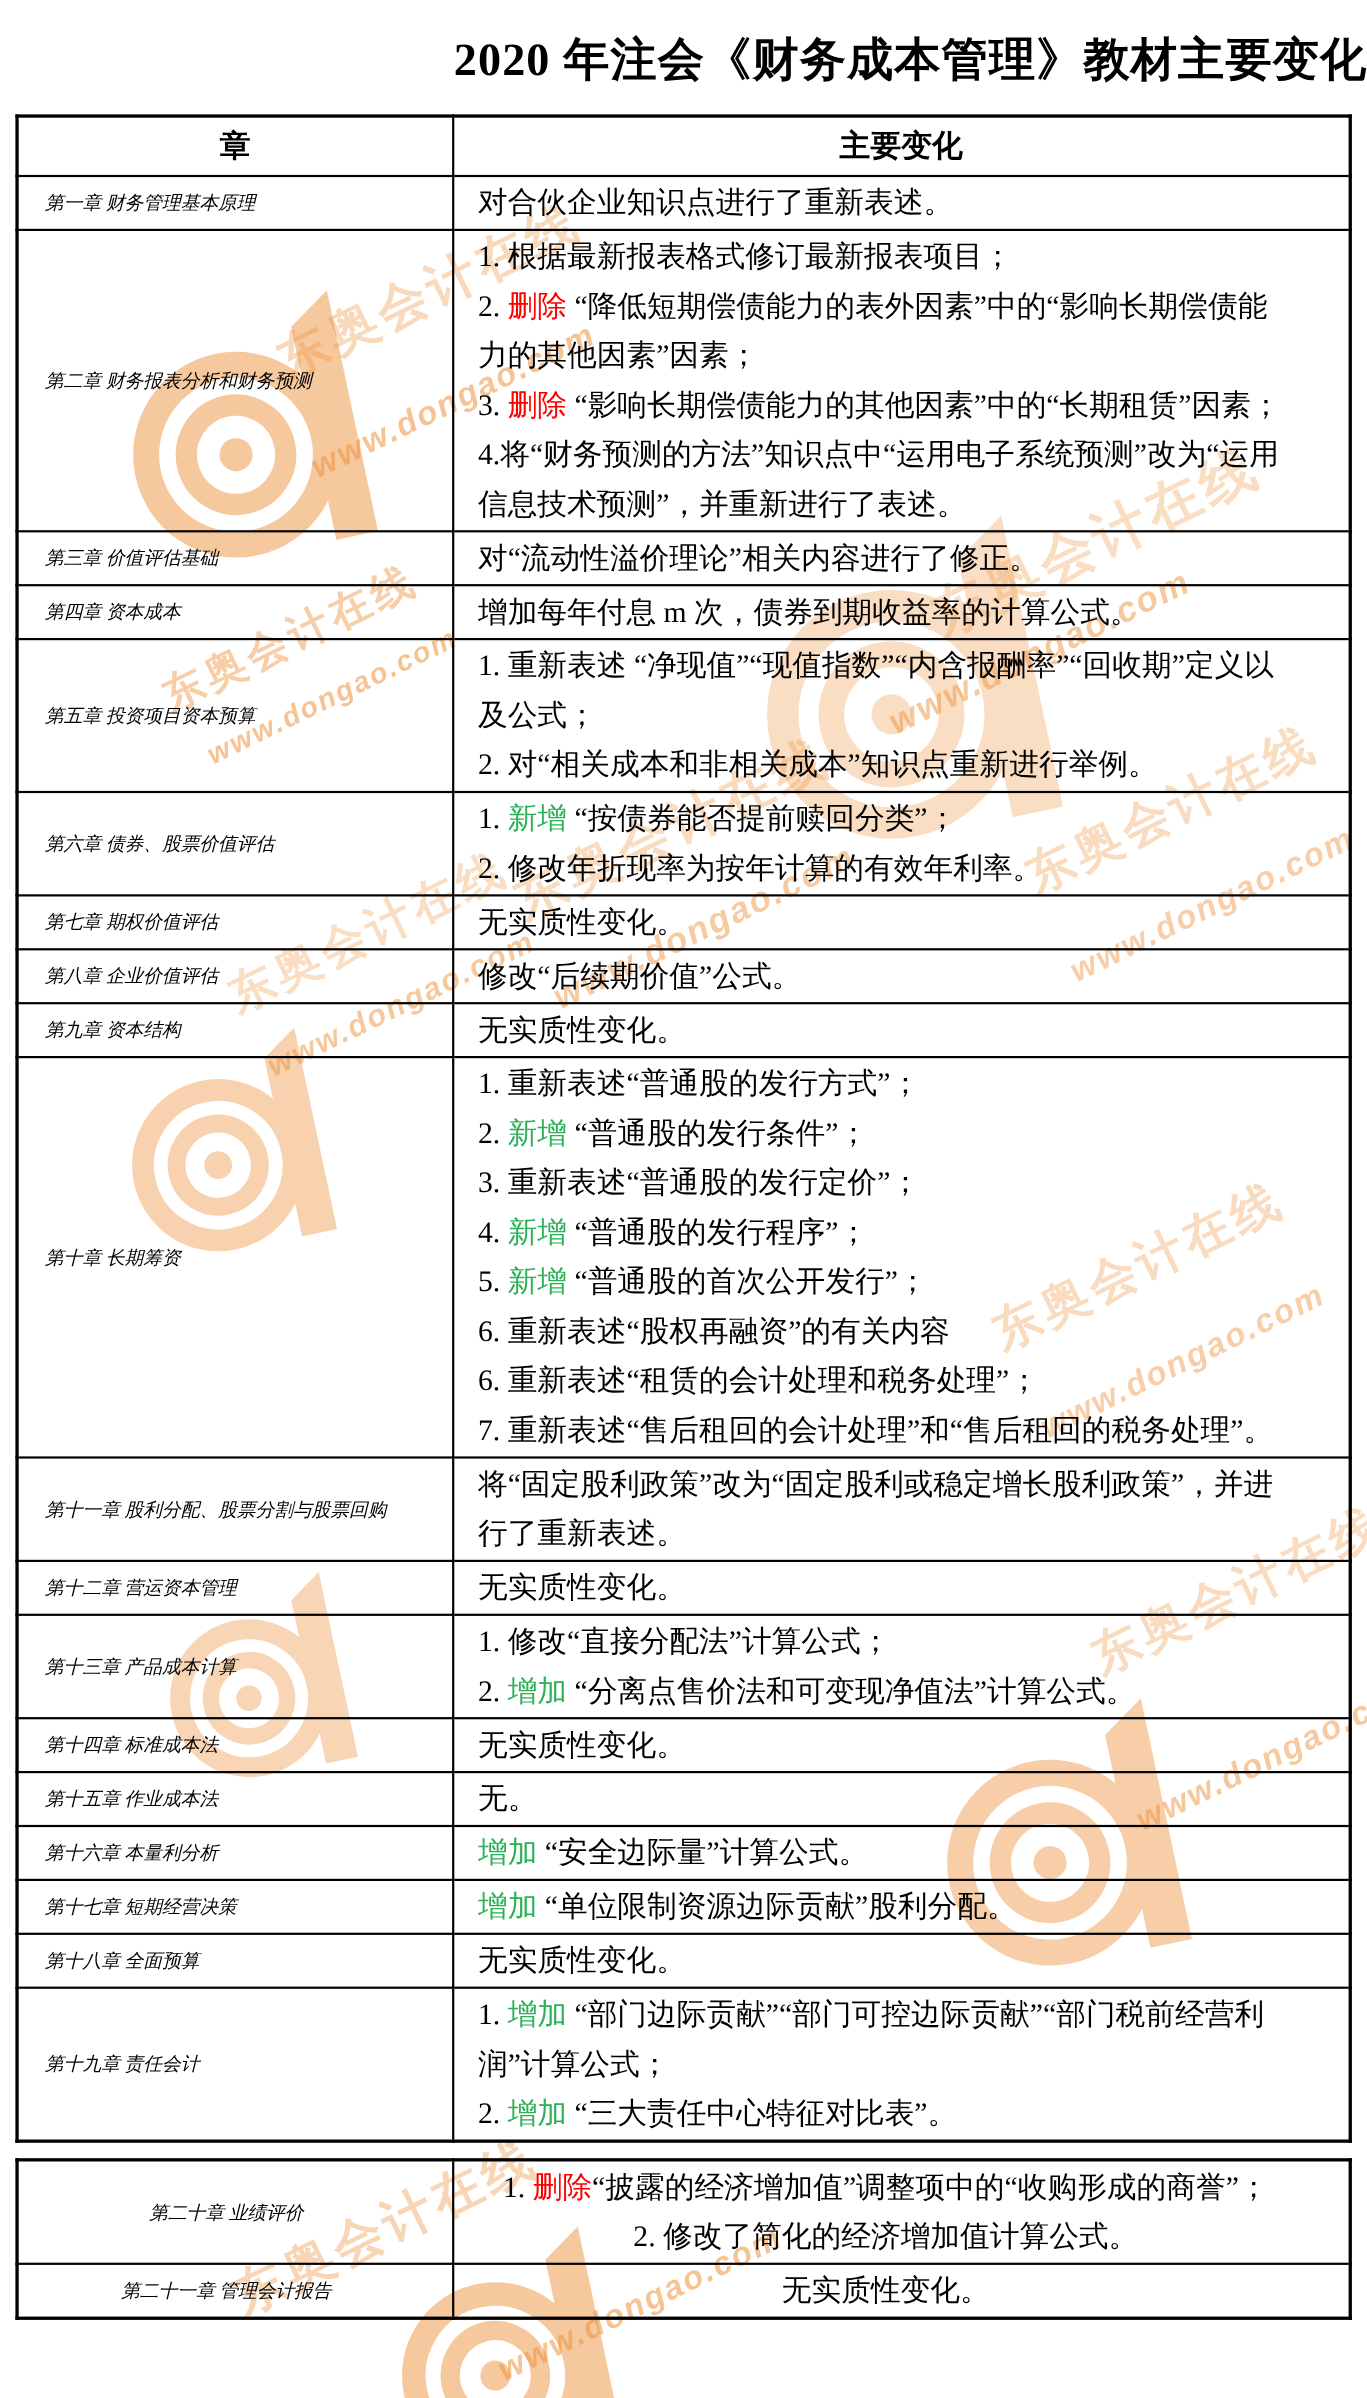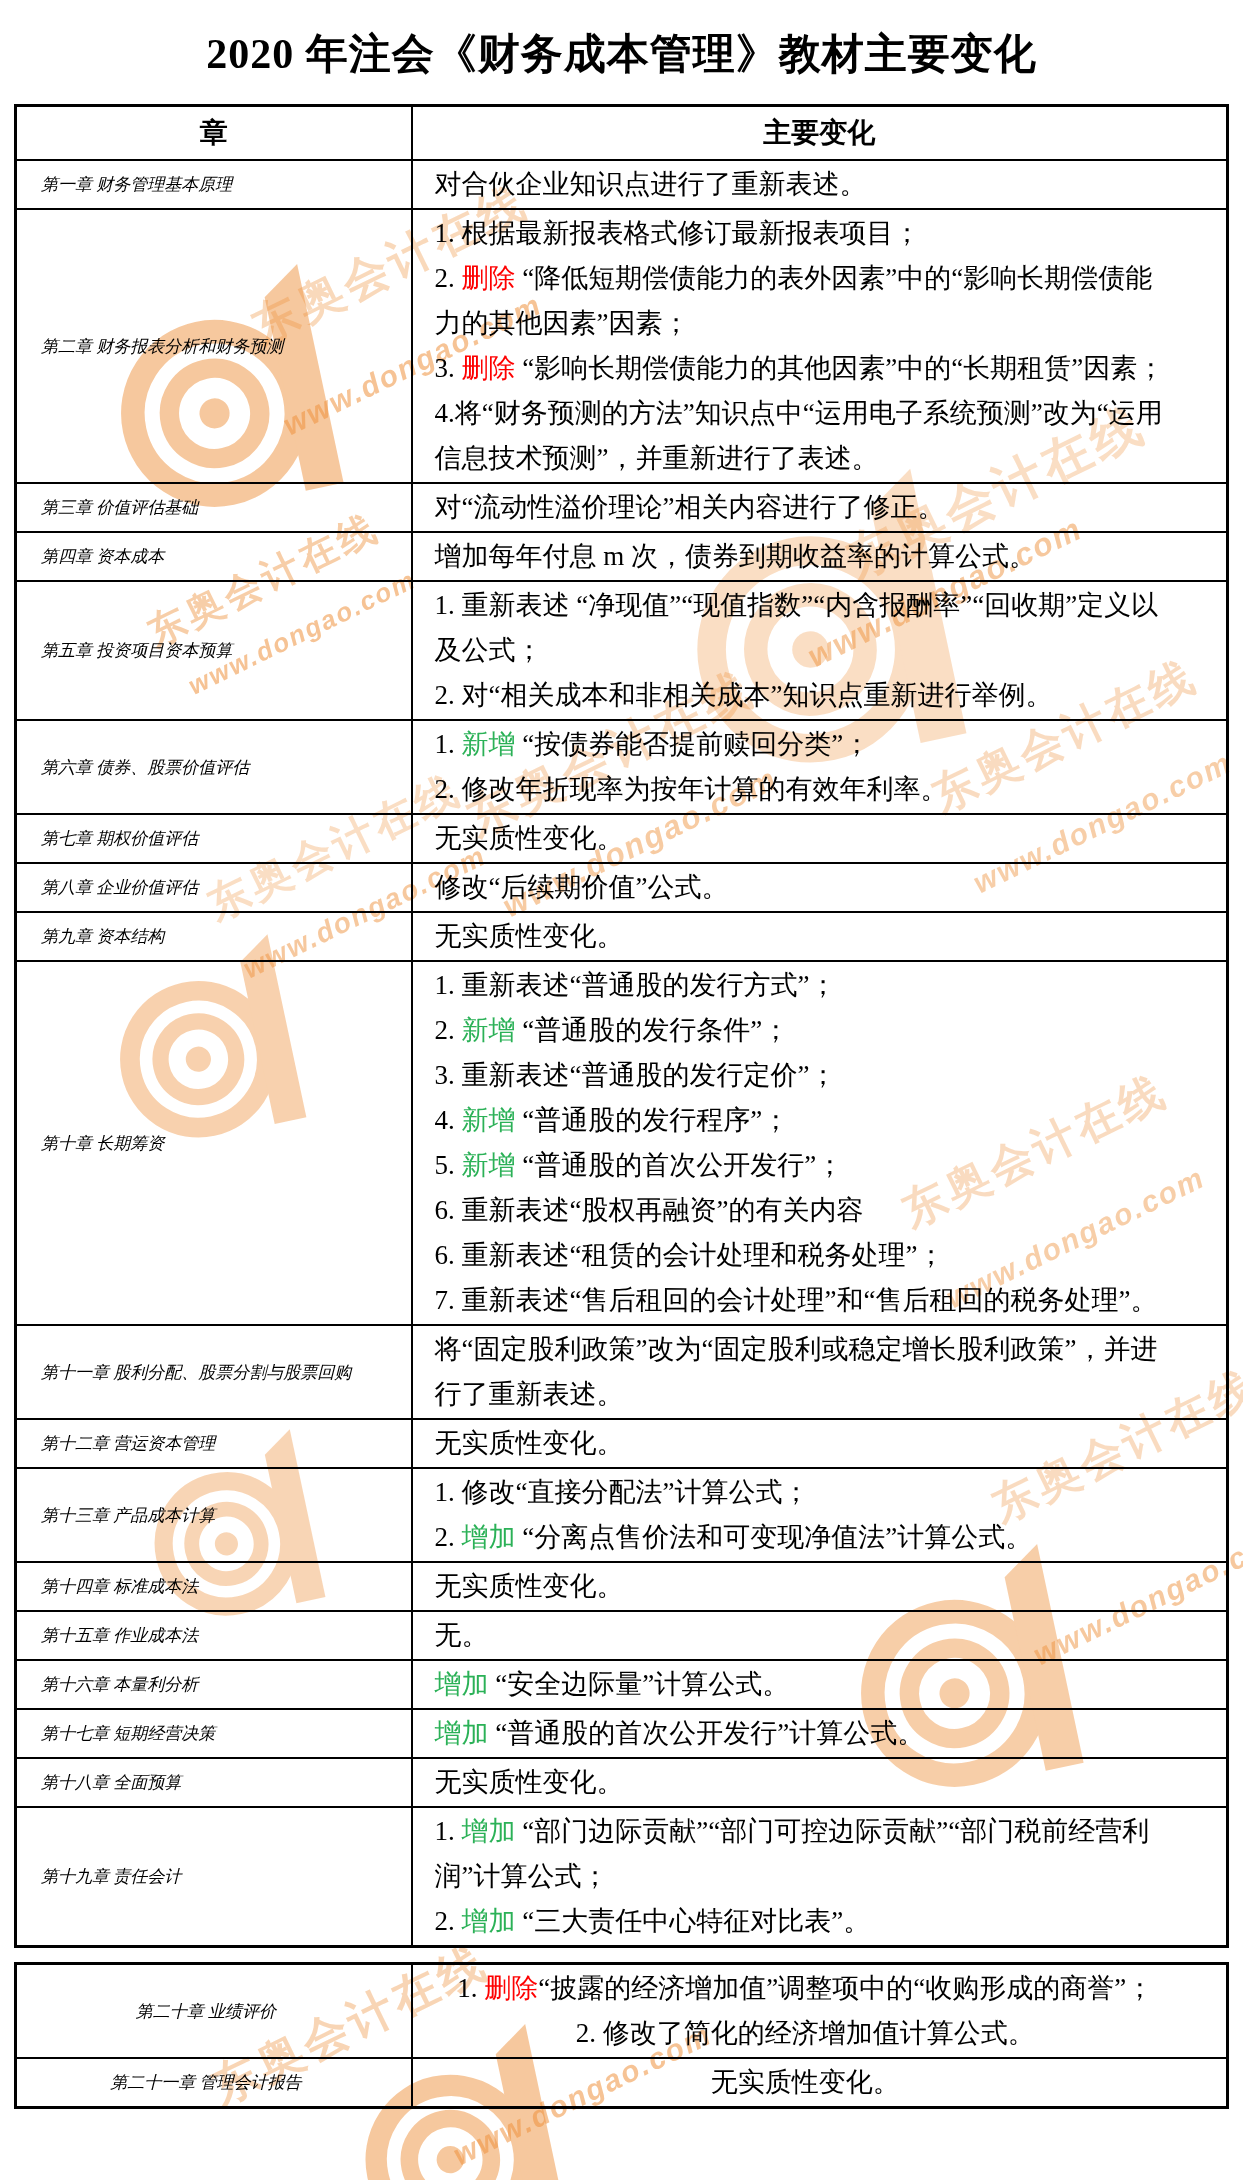--- a/index.html
+++ b/index.html
@@ -32,21 +32,21 @@
     white-space: nowrap;
     letter-spacing: 4px;
     font-family: "Liberation Sans", "DejaVu Sans", sans-serif;
   }
   .wm-url { font-style: italic; letter-spacing: 2px; }
   .wm-logo { position: absolute; transform: rotate(-12deg); }
   
   .doc-title {
     position: relative;
     z-index: 2;
-    text-align: center;
+    text-align: right;
     font-size: 42px;
     font-weight: bold;
     padding-top: 26px;
     letter-spacing: 1px;
   }
   
   .tbl {
     position: relative;
     z-index: 2;
     border-collapse: collapse;
@@ -265,21 +265,21 @@
         </tr>
         <tr>
           <td class="cell-chapter">第十六章 本量利分析</td>
           <td class="cell-changes">
             <div class="change-item"><span class="hl-add">增加</span><span> “安全边际量”计算公式。</span></div>
           </td>
         </tr>
         <tr>
           <td class="cell-chapter">第十七章 短期经营决策</td>
           <td class="cell-changes">
-            <div class="change-item"><span class="hl-add">增加</span><span> “普通股的首次公开发行”计算公式。</span></div>
+            <div class="change-item"><span class="hl-add">增加</span><span> “单位限制资源边际贡献”股利分配。</span></div>
           </td>
         </tr>
         <tr>
           <td class="cell-chapter">第十八章 全面预算</td>
           <td class="cell-changes">
             <div class="change-item"><span>无实质性变化。</span></div>
           </td>
         </tr>
         <tr>
           <td class="cell-chapter">第十九章 责任会计</td>

